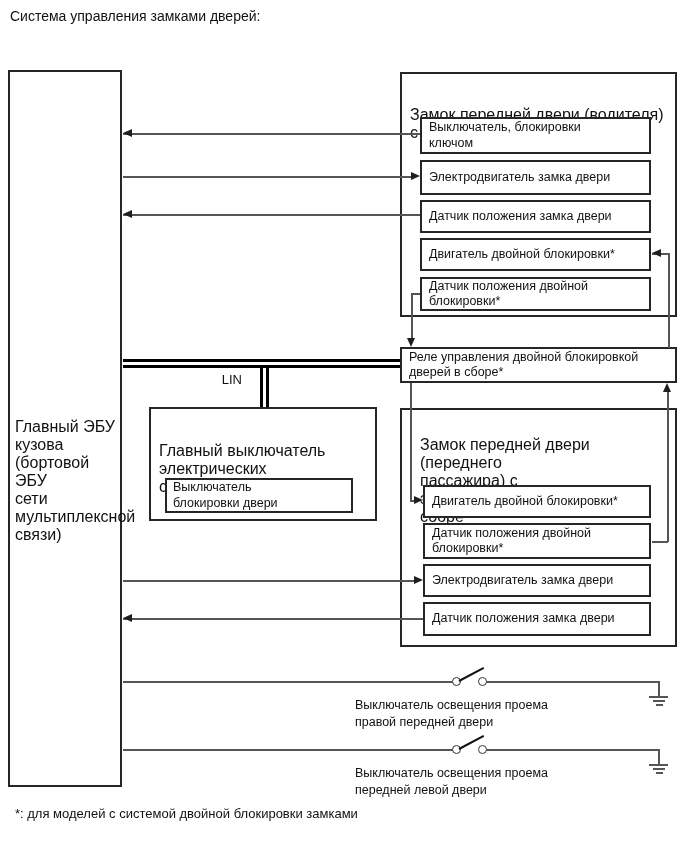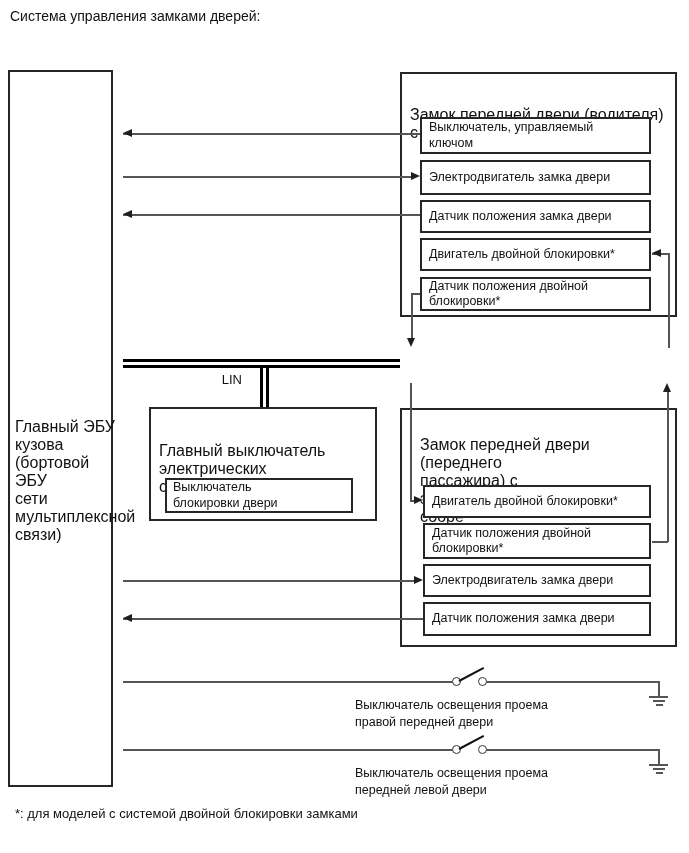--- a/index.html
+++ b/index.html
@@ -28,57 +28,61 @@
   .gbar{position:absolute;height:2px;background:#555;}
   .swlabel{position:absolute;font-size:12.5px;line-height:16.5px;white-space:pre-line;margin-top:12px;}
 </style>
 </head>
 <body>
 
 <div class="diagram">
 
   <div class="title txt" style="left:10px;top:8px;">Система управления замками дверей:</div>
 
-  <div class="box" style="left:8px;top:70px;width:105px;height:717px;">
+  <div class="box" style="left:8px;top:70px;width:114px;height:717px;">
     <div class="btitle" style="left:5px;top:320px;width:104px;">Главный ЭБУ
 кузова
 (бортовой ЭБУ
 сети
 мультиплексной
 связи)</div>
   </div>
 
   <div class="bus" style="left:123px;top:359px;width:277px;height:3px;"></div>
   <div class="bus" style="left:123px;top:365px;width:277px;height:3px;"></div>
   <div class="bus" style="left:260px;top:367px;width:3px;height:40px;"></div>
   <div class="bus" style="left:266px;top:367px;width:3px;height:40px;"></div>
   <div class="lin" style="left:188px;top:372px;width:54px;">LIN</div>
 
   <div class="box" style="left:400px;top:72px;width:277px;height:245px;">
     <div class="btitle" style="left:8px;top:6px;width:255px;">Замок передней двери (водителя)
 с электродвигателем в сборе</div>
     <div class="ibox" style="left:18px;top:43px;width:231px;height:37px;">
-      <span class="txt">Выключатель, управляемый
+      <span class="txt">Выключатель, блокировки
 ключом</span>
     </div>
     <div class="ibox" style="left:18px;top:86px;width:231px;height:35px;">
       <span class="txt">Электродвигатель замка двери</span>
     </div>
     <div class="ibox" style="left:18px;top:126px;width:231px;height:33px;">
       <span class="txt">Датчик положения замка двери</span>
     </div>
     <div class="ibox" style="left:18px;top:164px;width:231px;height:33px;">
       <span class="txt">Двигатель двойной блокировки*</span>
     </div>
     <div class="ibox" style="left:18px;top:203px;width:231px;height:34px;">
       <span class="txt">Датчик положения двойной
 блокировки*</span>
     </div>
   </div>
 
+  <div class="box" style="left:400px;top:347px;width:277px;height:36px;display:flex;align-items:center;padding:1px 7px;font-size:12.5px;line-height:15.5px;">
+    <span class="txt">Реле управления двойной блокировкой
+дверей в сборе*</span>
+  </div>
 
   <div class="box" style="left:149px;top:407px;width:228px;height:114px;">
     <div class="btitle" style="left:8px;top:7px;width:205px;">Главный выключатель
 электрических
 стеклоподъемников</div>
     <div class="ibox" style="left:14px;top:69px;width:188px;height:35px;padding-left:6px;">
       <span class="txt">Выключатель
 блокировки двери</span>
     </div>
   </div>

